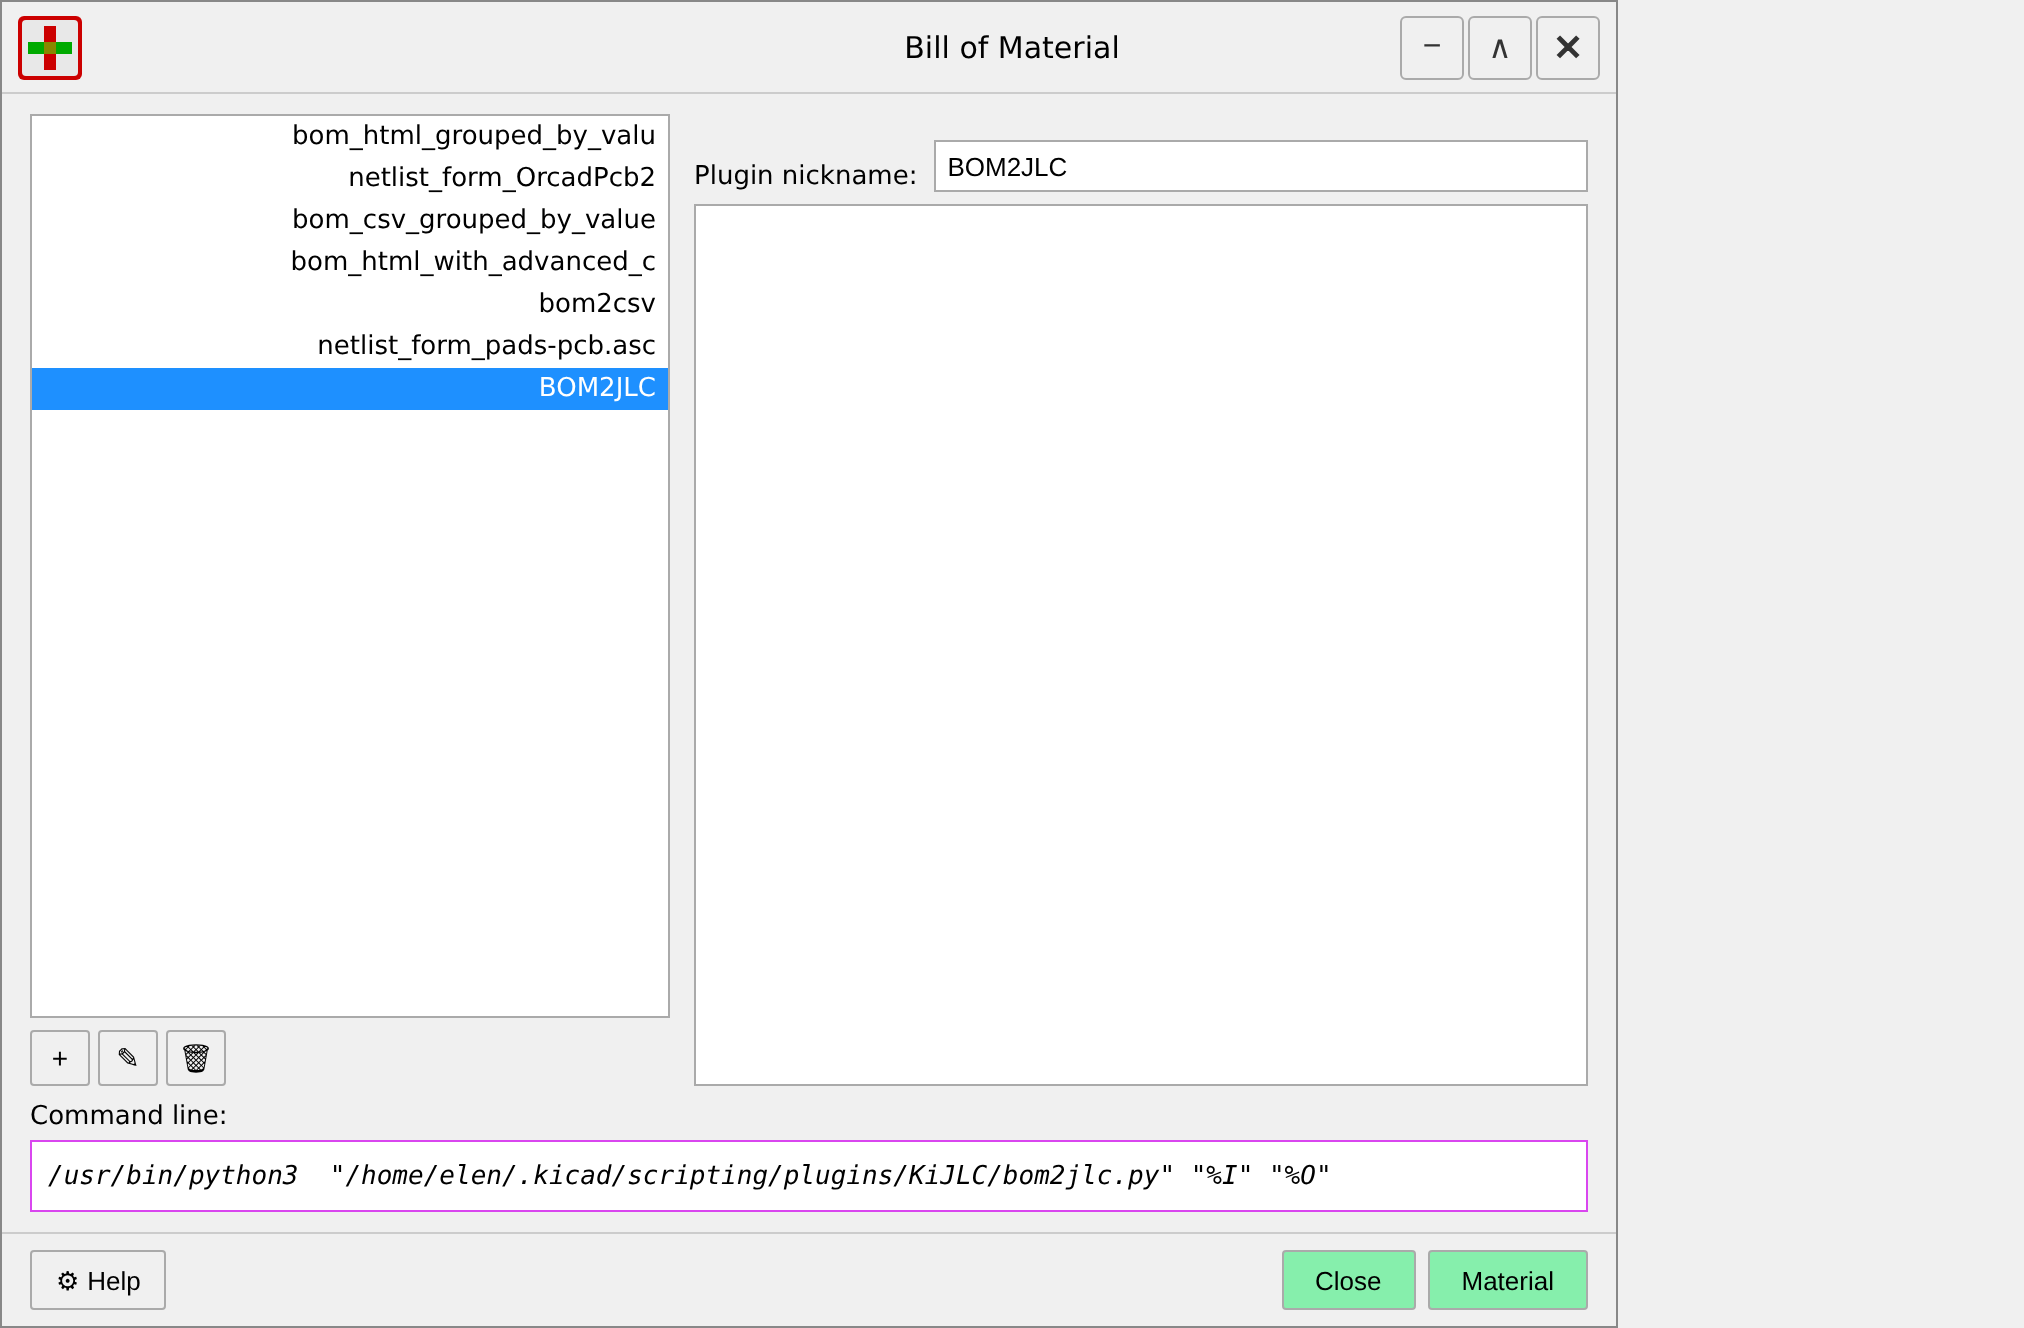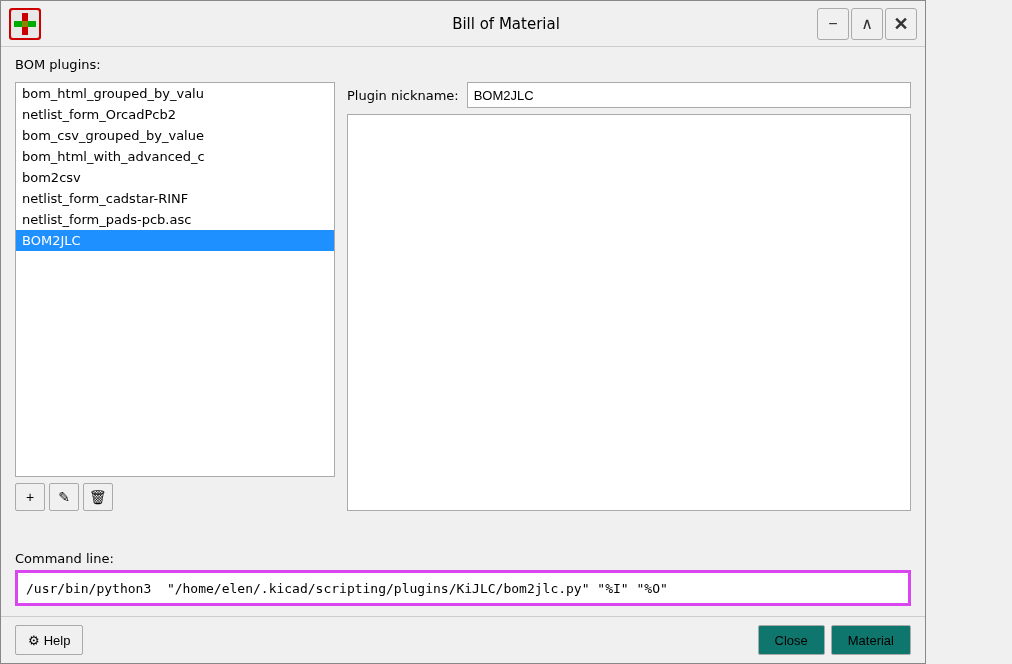--- a/index.html
+++ b/index.html
@@ -5,21 +5,21 @@
     * { box-sizing: border-box; margin: 0; padding: 0; }
     body {
       font-family: "DejaVu Sans", "Segoe UI", Arial, sans-serif;
       font-size: 13px;
       background: #f0f0f0;
       width: 1012px;
       height: 664px;
       overflow: hidden;
     }
     .window {
-      width: 926px;
+      width: 809px;
       height: 664px;
       background: #f0f0f0;
       border: 1px solid #888;
       display: flex;
       flex-direction: column;
     }
     .titlebar {
       background: #f0f0f0;
       border-bottom: 1px solid #ccc;
       height: 46px;
@@ -104,20 +104,21 @@
       background: white;
       flex: 1;
       overflow: hidden;
       position: relative;
     }
     .plugin-list {
       list-style: none;
       overflow-y: auto;
       overflow-x: auto;
       height: 100%;
+      text-align: right;
     }
     .plugin-list li {
       padding: 3px 6px;
       cursor: pointer;
       white-space: nowrap;
       font-size: 13px;
       color: #000;
     }
     .plugin-list li.selected {
       background: #1e90ff;
@@ -142,22 +143,23 @@
     }
 
     .right-panel {
       flex: 1;
       display: flex;
       flex-direction: column;
       gap: 6px;
     }
     .nickname-row {
       display: flex;
-      align-items: center;
+      align-items: flex-end;
       gap: 8px;
+      margin-top: 13px;
     }
     .nickname-label {
       font-size: 13px;
       white-space: nowrap;
     }
     .nickname-input {
       flex: 1;
       height: 26px;
       border: 1px solid #aaa;
       padding: 2px 6px;
@@ -175,30 +177,30 @@
     }
 
     .command-line-section {
       display: flex;
       flex-direction: column;
       gap: 4px;
       flex-shrink: 0;
     }
     .command-line-label {
       font-size: 13px;
-      margin-top: 32px;
     }
     .command-line-input {
       width: 100%;
       height: 36px;
-      border: 3px solid #d946ef;
+      border: 1px solid #d946ef;
       padding: 4px 8px;
       font-size: 13px;
       background: white;
       font-family: monospace;
+      font-style: italic;
     }
 
     .bottom-bar {
       display: flex;
       align-items: center;
       justify-content: space-between;
       padding: 8px 14px;
       border-top: 1px solid #ccc;
       flex-shrink: 0;
     }
@@ -215,21 +217,21 @@
       border-radius: 2px;
     }
     .bottom-right-btns {
       display: flex;
       gap: 6px;
     }
     .dialog-btn {
       height: 30px;
       padding: 0 16px;
       border: 1px solid #aaa;
-      background: #0f766e;
+      background: #86efac;
       cursor: pointer;
       font-size: 13px;
       border-radius: 2px;
     }
   </style>
 </head>
 <body>
 
 <div class="window">
 
@@ -253,33 +255,31 @@
       <button class="titlebar-btn">
         <span>∧</span>
       </button>
       <button class="titlebar-btn close-btn">
         <span>✕</span>
       </button>
     </div>
   </div>
 
   <div class="content">
-    <div class="bom-plugins-label">BOM plugins:</div>
 
     <div class="main-row">
 
       <div class="left-panel">
         <div class="plugin-list-container">
           <ul class="plugin-list" id="plugin-list">
           <li>bom_html_grouped_by_valu</li>
               <li>netlist_form_OrcadPcb2</li>
               <li>bom_csv_grouped_by_value</li>
               <li>bom_html_with_advanced_c</li>
               <li>bom2csv</li>
-              <li>netlist_form_cadstar-RINF</li>
               <li>netlist_form_pads-pcb.asc</li>
               <li class="selected">BOM2JLC</li>
             </ul>
         </div>
         <div class="plugin-actions">
           <button class="action-btn" title="Add plugin">
             <span>+</span>
           </button>
           <button class="action-btn" title="Edit plugin">
             <span>✎</span>

